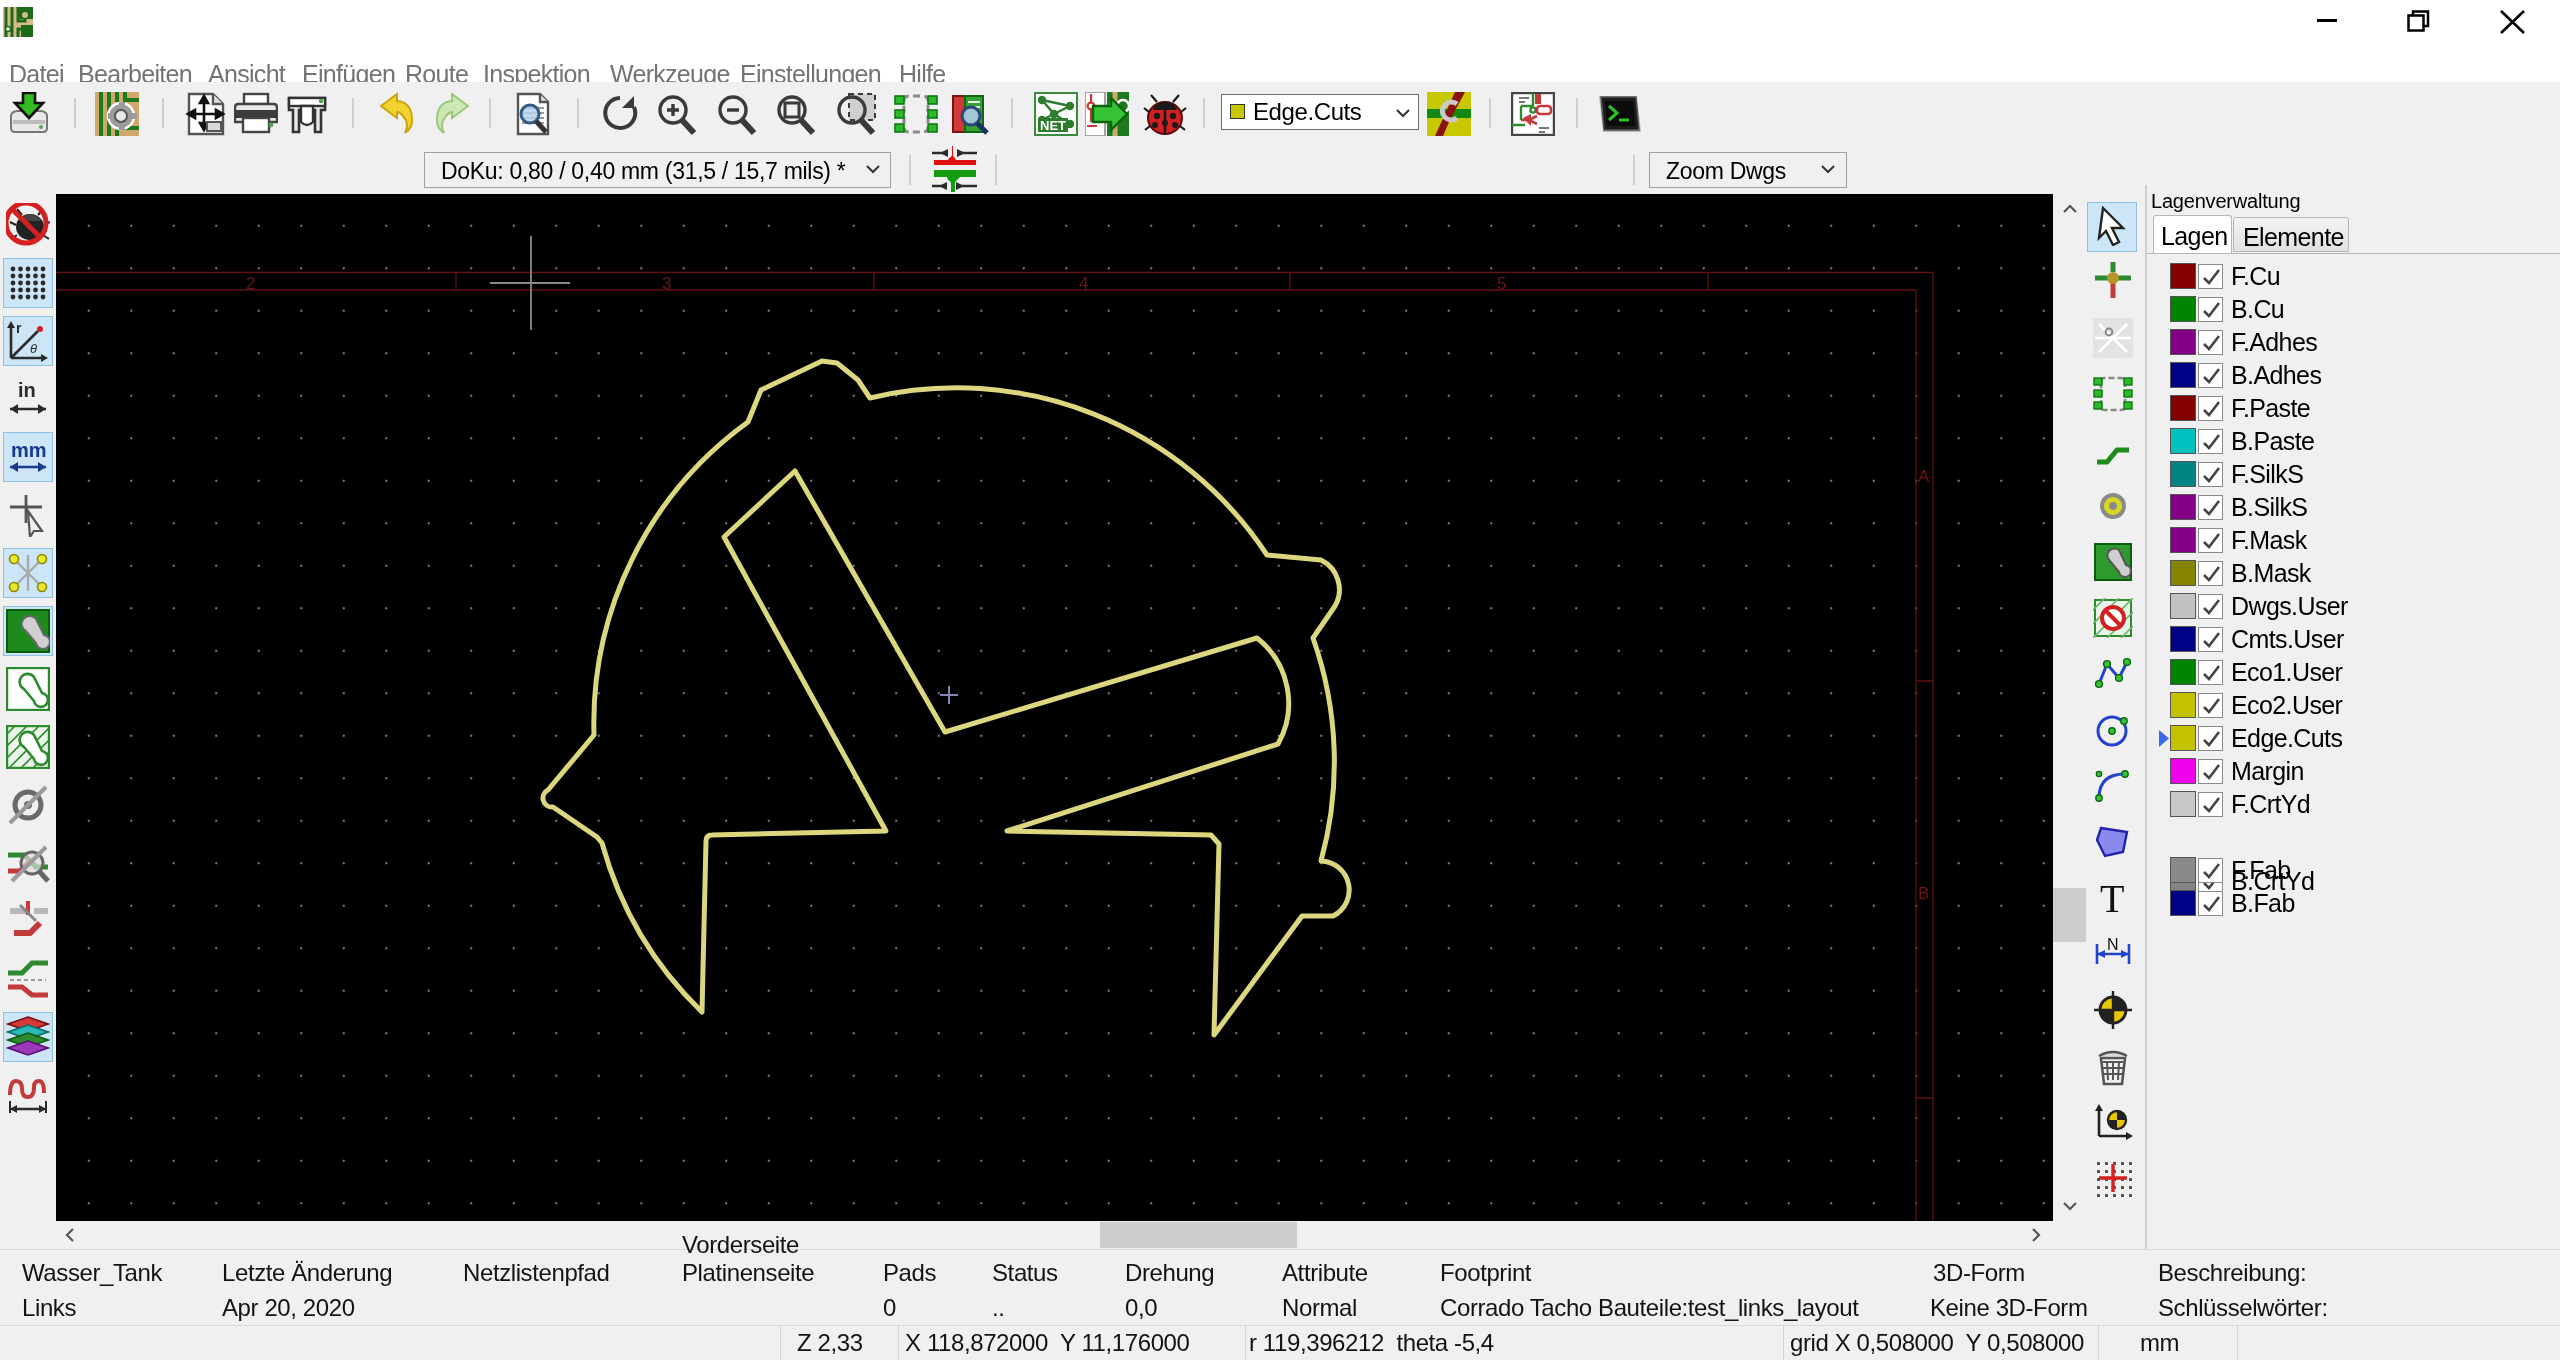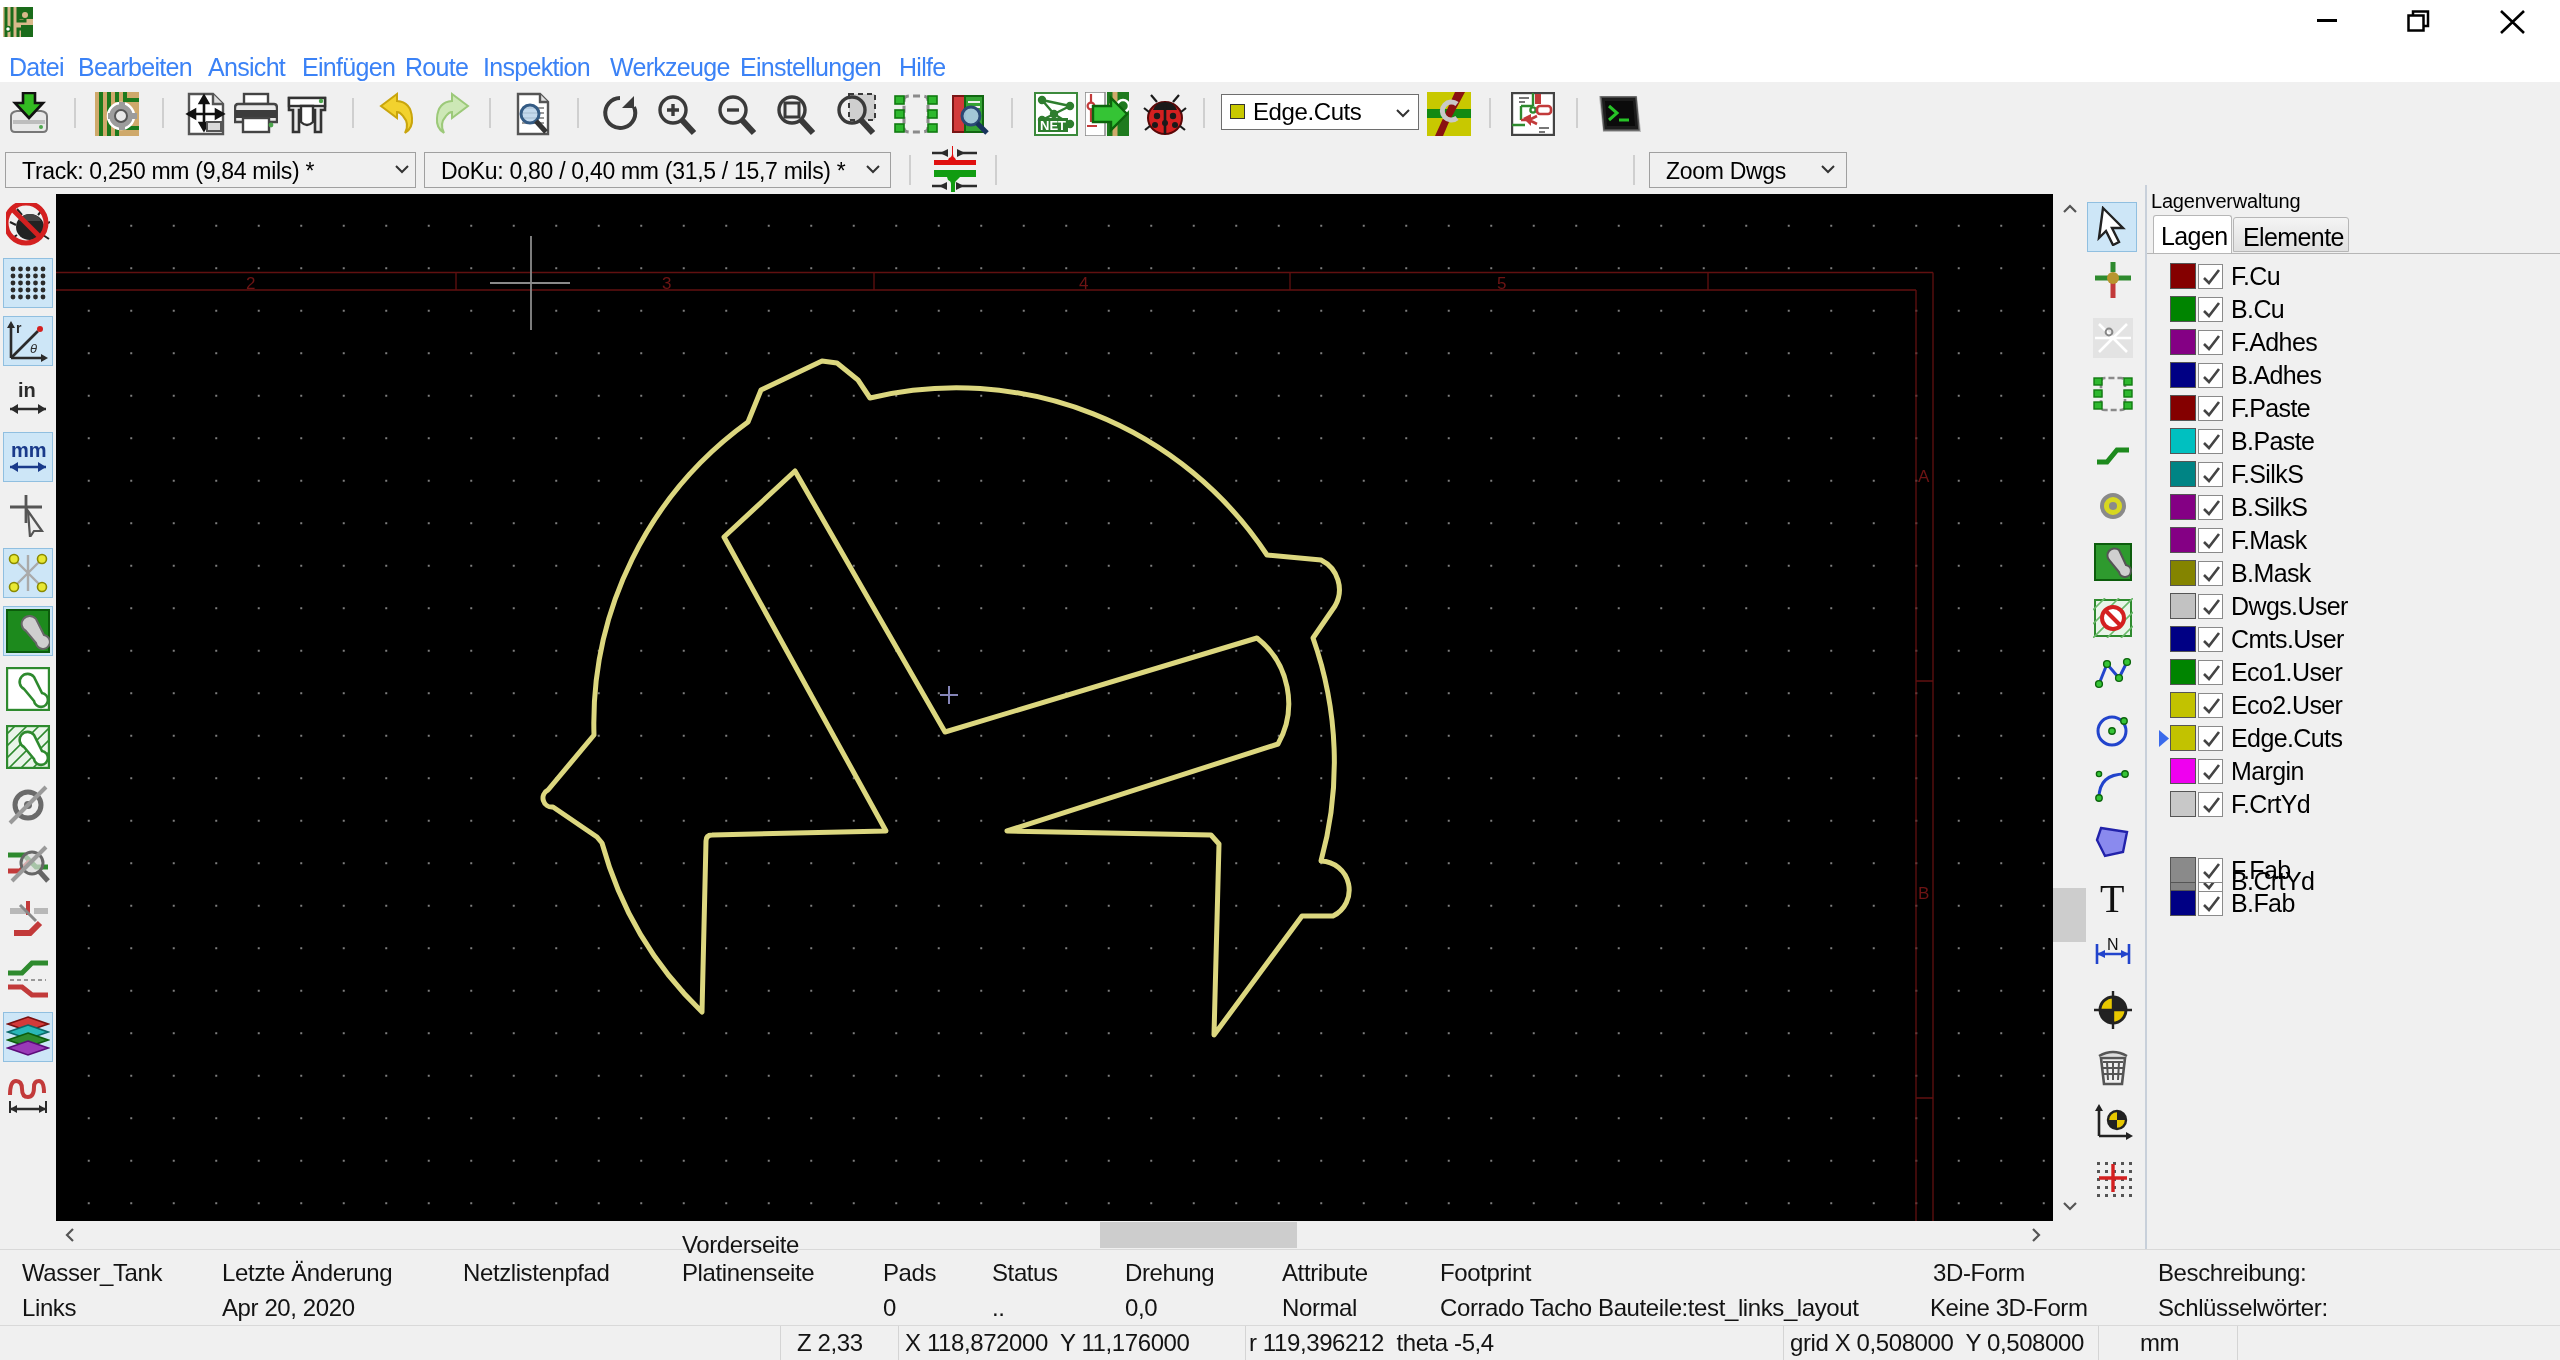--- a/index.html
+++ b/index.html
@@ -1,21 +1,21 @@
 <!DOCTYPE html>
 <html><head><meta charset="utf-8">
 <style>
 *{margin:0;padding:0;box-sizing:border-box;}
 html,body{width:2560px;height:1360px;overflow:hidden;background:#fff;font-family:"Liberation Sans",sans-serif;}
 .abs{position:absolute;}
 #root{position:absolute;left:0;top:0;width:2560px;height:1360px;}
 #titlebar{left:0;top:0;width:2560px;height:48px;background:#fff;}
 #titletext{left:40px;top:10px;font-size:24px;letter-spacing:-0.35px;color:#000;white-space:pre;}
 #menubar{left:0;top:48px;width:2560px;height:34px;background:#fff;}
-.mi{position:absolute;top:5px;font-size:25px;letter-spacing:-0.7px;color:#3b82f6;white-space:pre;}
+.mi{position:absolute;top:12px;font-size:25px;letter-spacing:-0.7px;color:#737373;white-space:pre;}
 #toolbar1{left:0;top:82px;width:2560px;height:63px;background:#f0f0f0;}
 #toolbar2{left:0;top:145px;width:2560px;height:49px;background:#f0f0f0;}
 .sep{position:absolute;width:2px;background:#cfcfcf;}
 .combo{position:absolute;height:36px;background:#f0f0f0;border:1px solid #a0a0a0;font-size:23px;letter-spacing:-0.3px;color:#000;white-space:pre;}
 .combo .t{position:absolute;left:16px;top:5px;}
 .combo .ch{position:absolute;top:8px;width:16px;height:16px;}
 #leftbar{left:0;top:194px;width:56px;height:1055px;background:#f0f0f0;}
 #canvas{left:56px;top:194px;width:1997px;height:1027px;background:#000;}
 #vscroll{left:2053px;top:194px;width:33px;height:1027px;background:#f0f0f0;}
 #hscroll{left:56px;top:1221px;width:1997px;height:28px;background:#f0f0f0;}
@@ -251,24 +251,20 @@
       </g>
     </svg>
 
   <div class="abs" style="left:1221px;top:94px;width:198px;height:36px;background:#fff;border:1px solid #6e6e6e;"></div>
   <div class="abs" style="left:1230px;top:104px;width:15px;height:15px;background:#c8c800;border:1px solid #333;"></div>
   <div class="abs" style="left:1253px;top:98px;font-size:24px;letter-spacing:-0.4px;color:#000;">Edge.Cuts</div>
   <svg class="abs" style="left:1394px;top:104px" width="18" height="18" viewBox="0 0 18 18">
       <path d="M3 6 L9 12 L15 6" stroke="#333" stroke-width="2" fill="none"></path>
     </svg>
   <div id="toolbar2" class="abs"></div>
-  <div class="combo" style="left:5px;top:152px;width:411px;"><span class="t">Track: 0,250 mm (9,84 mils) *</span>
-    <svg class="ch" style="left:388px" viewBox="0 0 16 16">
-        <path d="M2 5 L8 11 L14 5" stroke="#333" stroke-width="2" fill="none"></path>
-      </svg></div>
   <div class="combo" style="left:424px;top:152px;width:467px;"><span class="t">DoKu: 0,80 / 0,40 mm (31,5 / 15,7 mils) *</span>
     <svg class="ch" style="left:440px" viewBox="0 0 16 16">
         <path d="M2 5 L8 11 L14 5" stroke="#333" stroke-width="2" fill="none"></path>
       </svg></div>
   <div class="sep" style="left:909px;top:155px;height:30px;"></div>
   <svg class="ic" style="left:932px;top:146px" width="46" height="46" viewBox="0 0 46 46">
     <rect x="2" y="14" width="42" height="5" fill="#e01010"></rect>
     <rect x="2" y="24" width="42" height="7" fill="#119c11"></rect>
     <path d="M20 0 V8 Q20 11 17 12 L16 14 H24 L23 12 Q21 11 21 8 V0 Z" fill="#e01010"></path>
     <path d="M19 46 V38 Q19 35 16 34 L15 31 H28 L25 34 Q23 35 23 38 V46 Z" fill="#119c11"></path>

